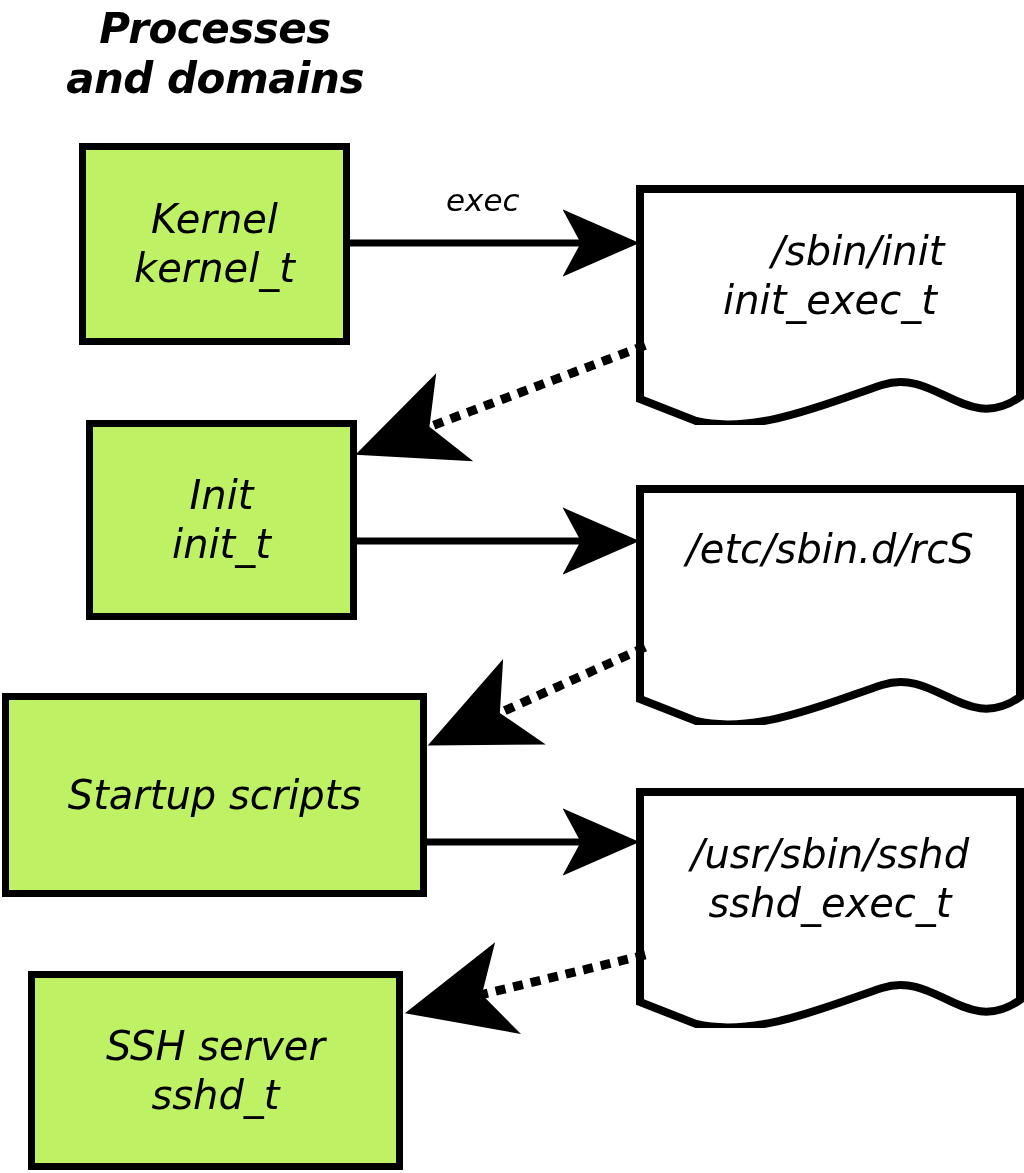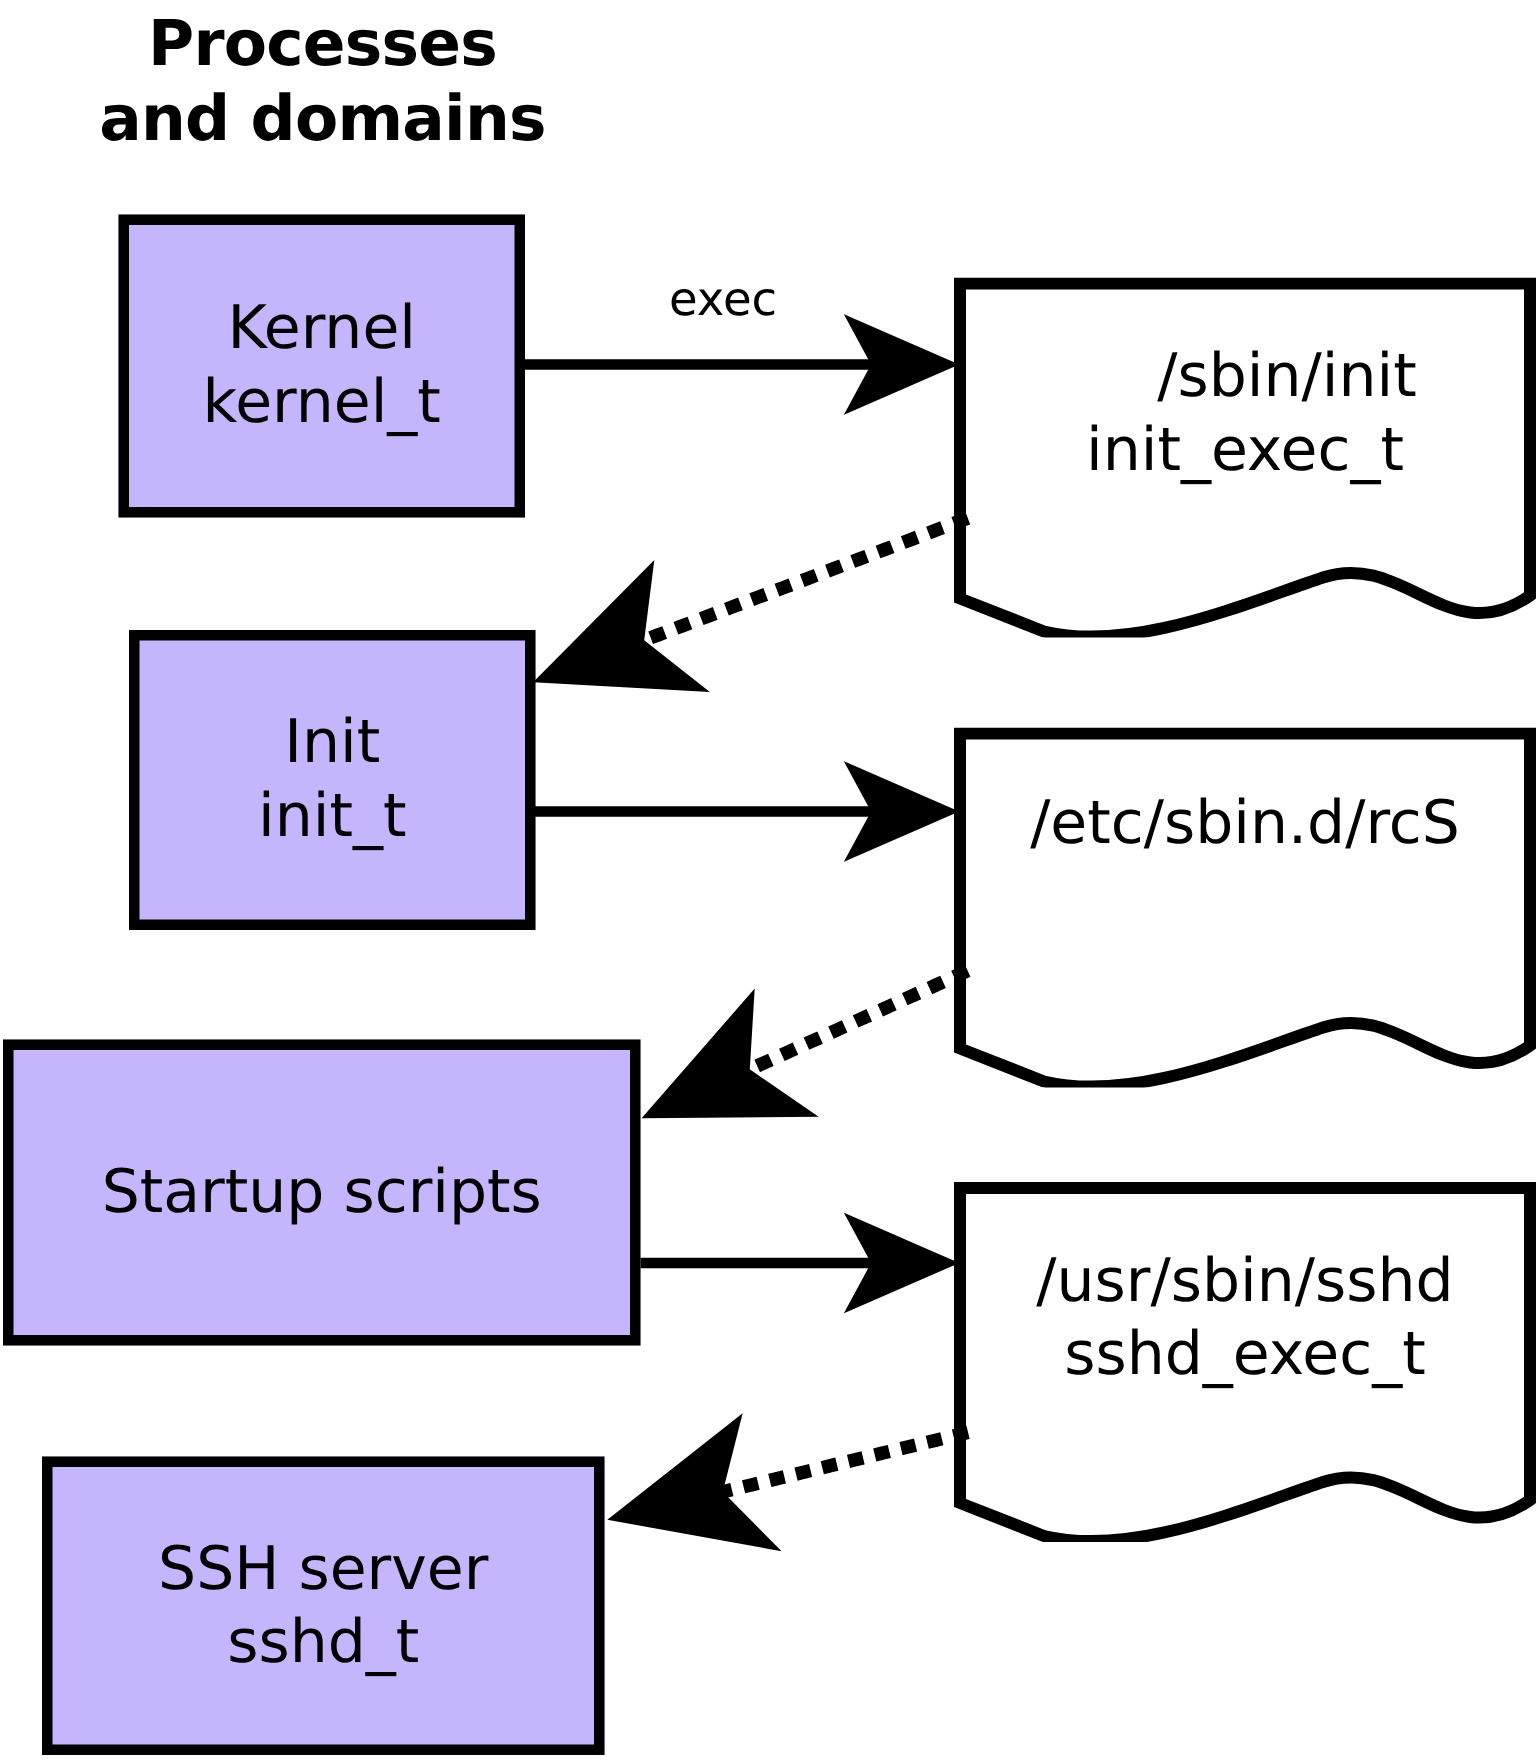--- a/index.html
+++ b/index.html
@@ -7,39 +7,40 @@
     padding: 0;
     background: #ffffff;
   }
   #stage {
     position: relative;
     width: 1024px;
     height: 1173px;
     background: #ffffff;
     font-family: "DejaVu Sans", "Liberation Sans", sans-serif;
     overflow: hidden;
+    font-style: italic;
   }
   .col-header {
     position: absolute;
     font-weight: bold;
     font-size: 42px;
     line-height: 1.18;
     color: #000000;
     text-align: center;
     white-space: pre-line;
     letter-spacing: -0.5px;
   }
   #header-processes { left: 10px;  top: 4px;  width: 410px; }
   #header-objects   { left: 640px; top: 4px;  width: 384px; }
 
   .proc-box {
     position: absolute;
     box-sizing: border-box;
     border: 7px solid #000000;
-    background: #c4b5fd;
+    background: #bef264;
     display: flex;
     flex-direction: column;
     align-items: center;
     justify-content: center;
     color: #000000;
     font-size: 40px;
     line-height: 1.22;
     text-align: center;
   }
   .proc-box .l1, .proc-box .l2 { display: block; }

